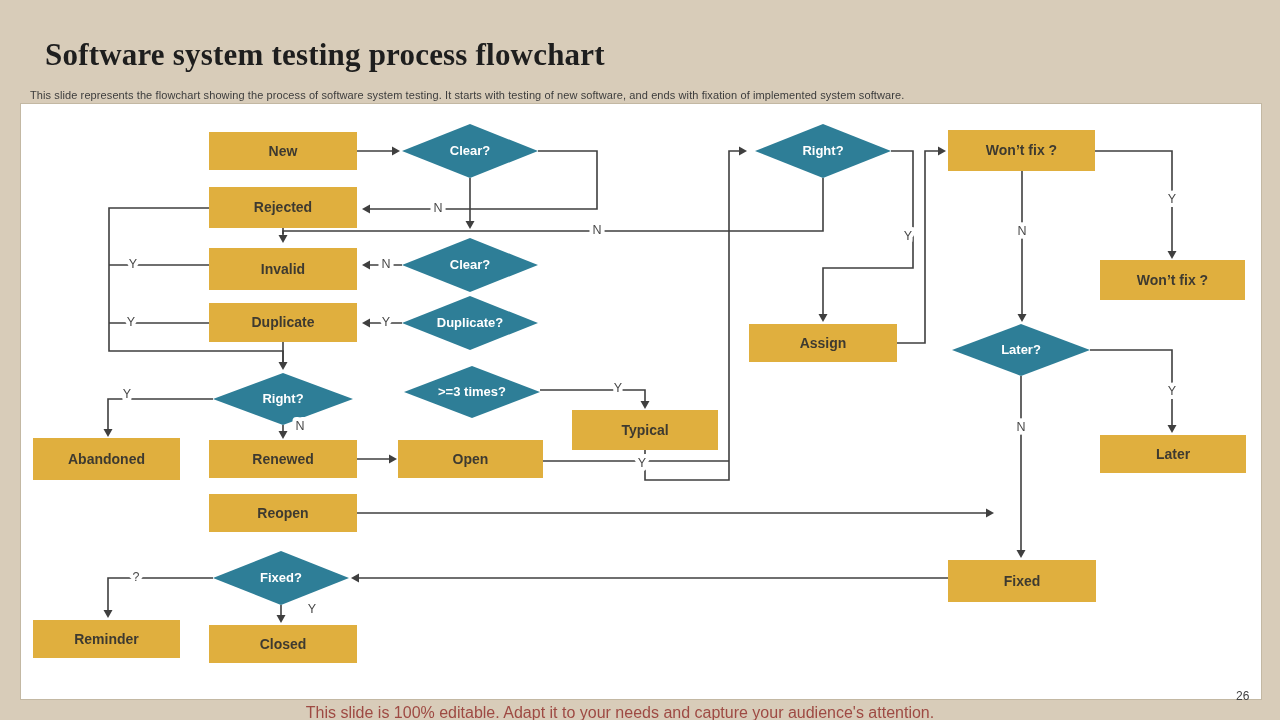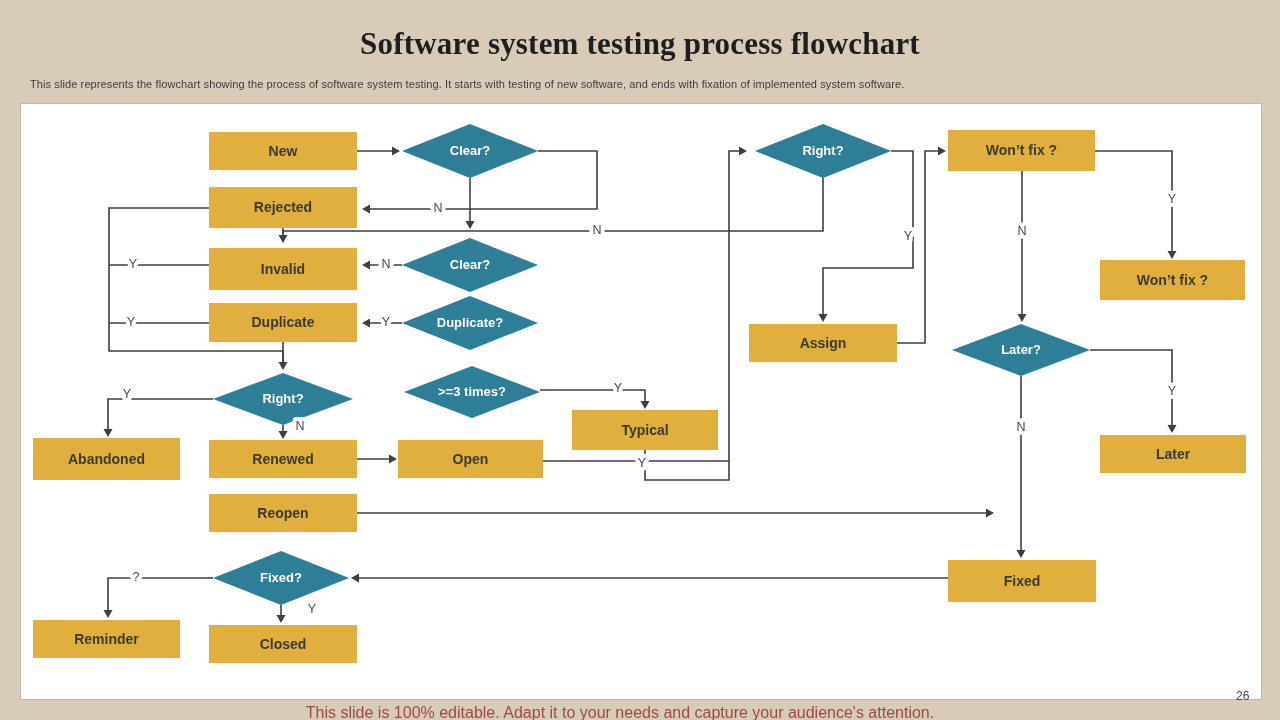--- a/index.html
+++ b/index.html
@@ -5,21 +5,21 @@
   html,body{margin:0;padding:0;}
   body{
     width:1280px;height:720px;position:relative;overflow:hidden;
     background:#D8CCB9;
     font-family:"Liberation Sans", sans-serif;
   }
   .slide-header{position:absolute;left:30px;top:22px;width:1220px;}
   .slide-title{
     font-family:"Liberation Serif", serif;
     font-weight:bold;font-size:31px;color:#1e1e1e;
-    margin:4px;letter-spacing:0.2px;text-align:center;
+    margin:15px;letter-spacing:0.2px;
   }
   .slide-subtitle{
     font-size:11px;color:#3c3c3c;margin-top:16px;letter-spacing:0.1px;
   }
   .canvas-panel{
     position:absolute;left:20px;top:103px;width:1242px;height:597px;
     background:#ffffff;border:1px solid #c3b8a3;box-sizing:border-box;
   }
   #flow-svg{position:absolute;left:0;top:0;width:1280px;height:720px;}
   .slide-footer{

